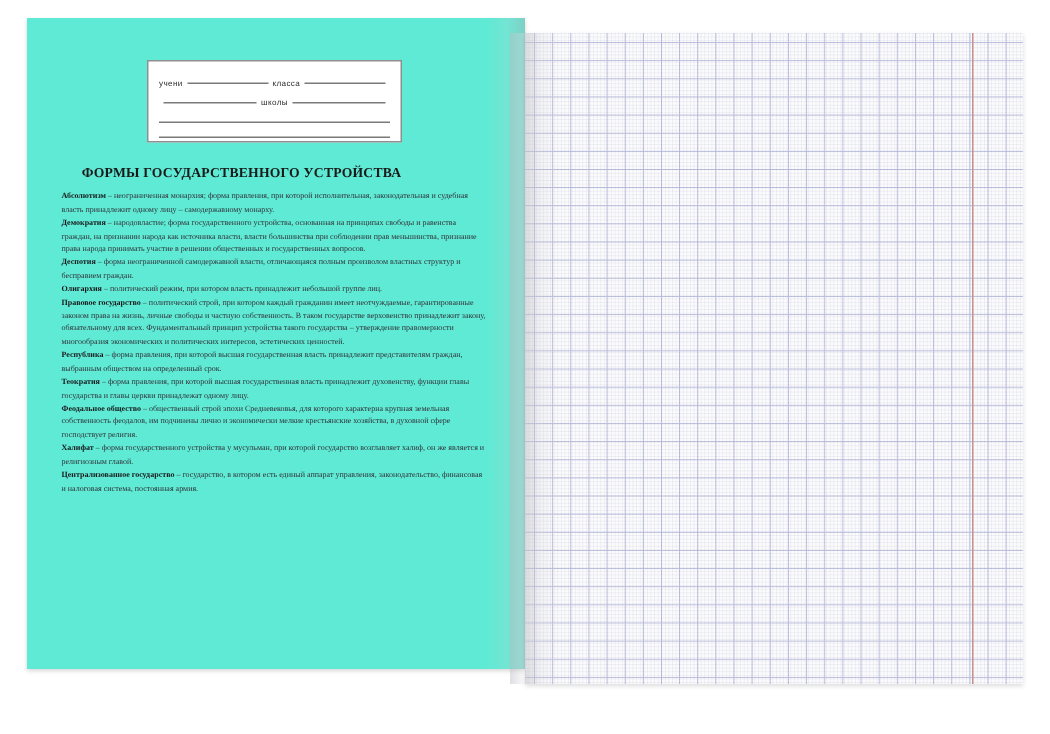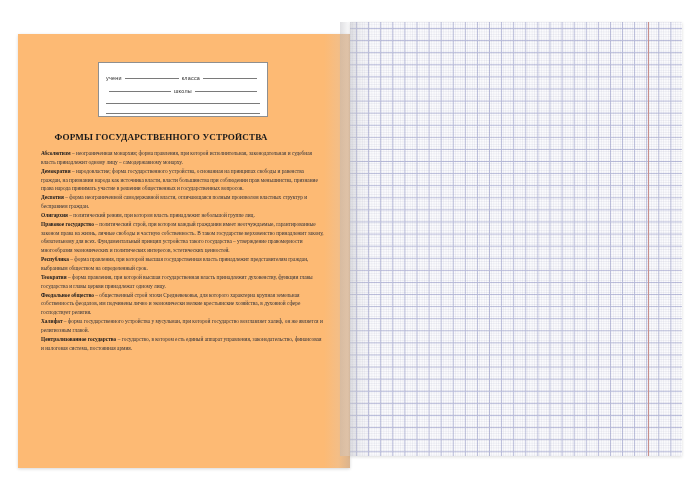--- a/index.html
+++ b/index.html
@@ -20,24 +20,24 @@
     left: 0; top: 0;
     width: 700px;
     height: 489px;
     background: #ffffff;
   }
 
   
   #left-page {
     position: absolute;
     left: 18px;
-    top: 34px;
+    top: 12px;
     width: 332px;
     height: 434px;
-    background: #fdba74;
+    background: #5eead4;
     box-shadow: 0 1px 3px rgba(0,0,0,0.16);
     overflow: hidden;
   }
   #left-page::after {
     content: "";
     position: absolute;
     right: 0; top: 0;
     width: 26px; height: 100%;
     background: linear-gradient(to right,
         rgba(255,255,255,0) 0%,

